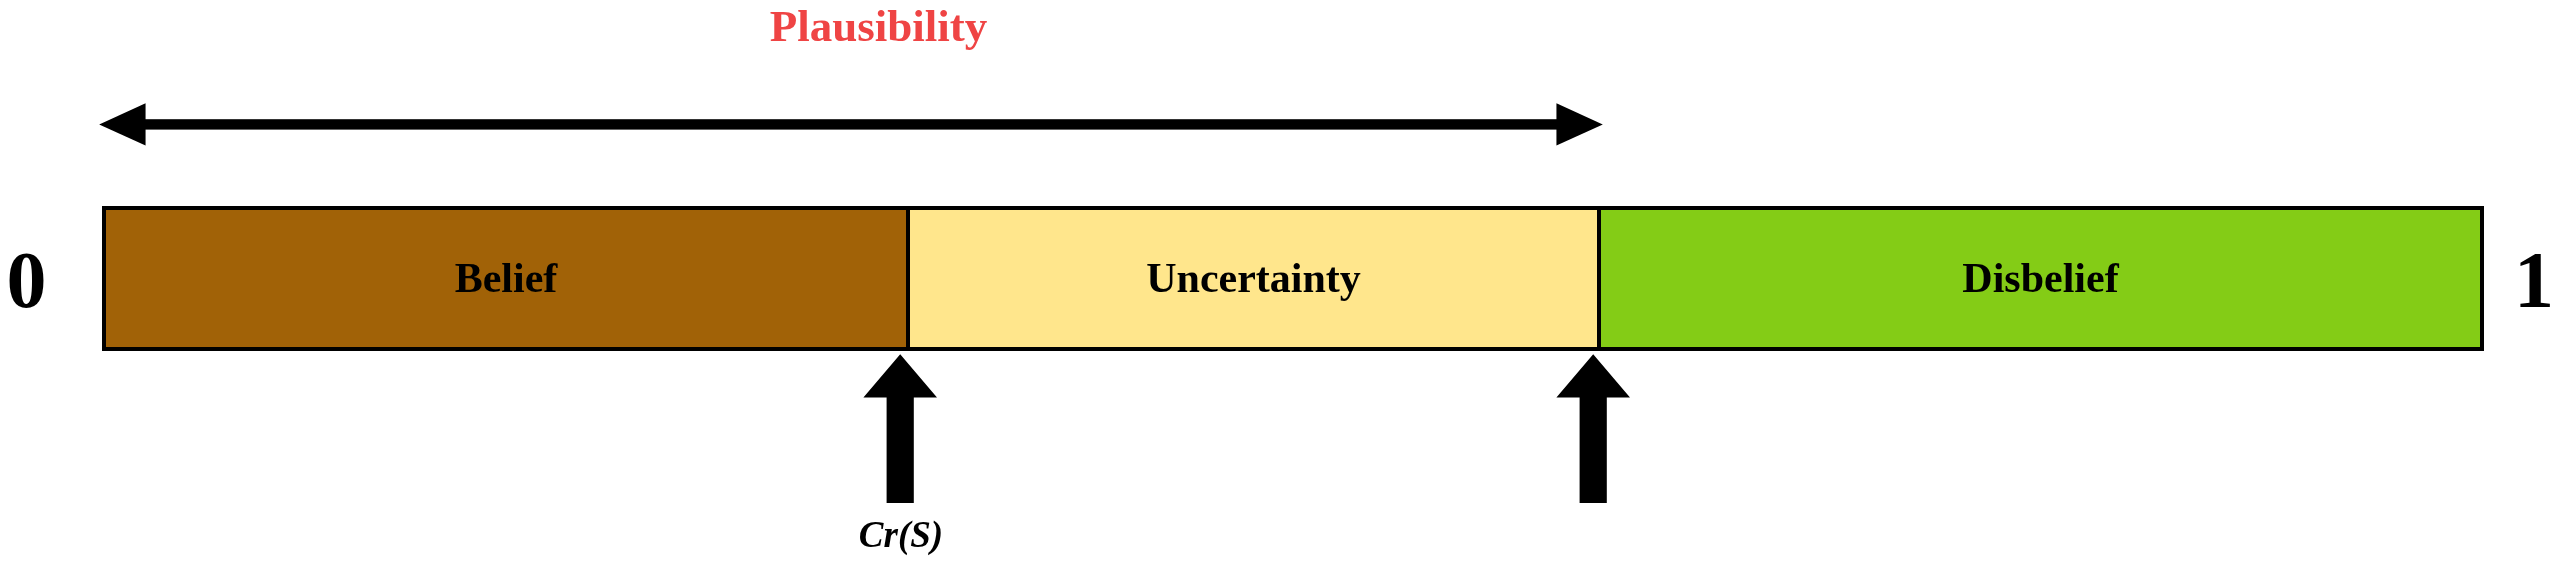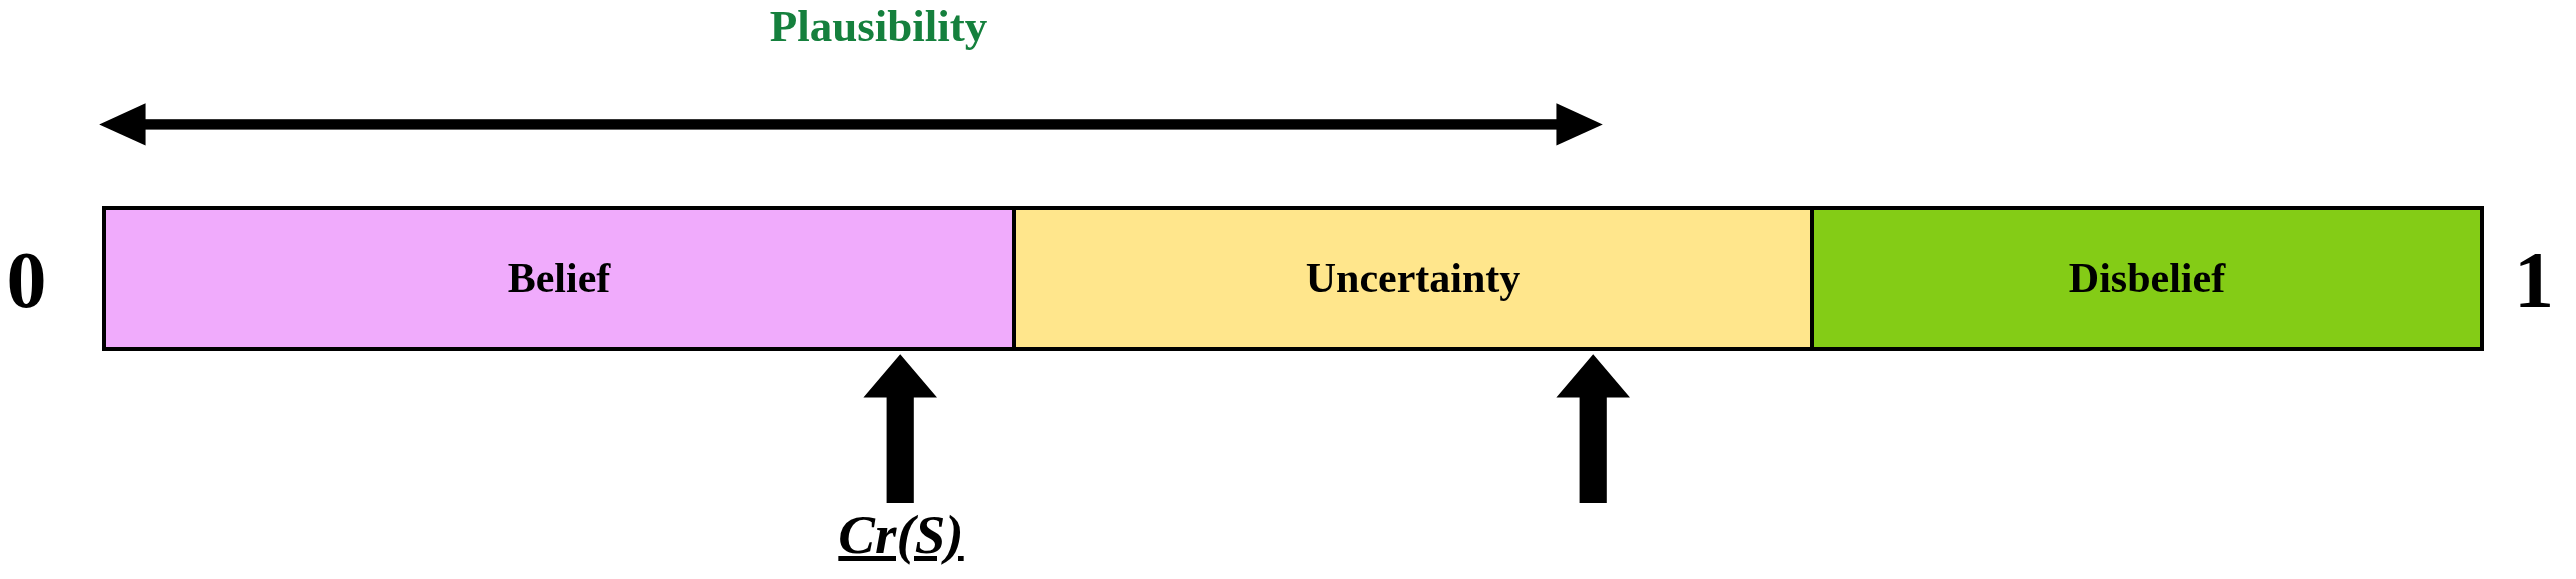--- a/index.html
+++ b/index.html
@@ -23,21 +23,21 @@
   .title {
     position: absolute;
     left: 631px;
     top: 1.6px;
     width: 495px;
     text-align: center;
     font-family: "Liberation Serif", "DejaVu Serif", serif;
     font-weight: bold;
     font-size: 45px;
     line-height: 48px;
-    color: #15803d;
+    color: #ef4444;
     letter-spacing: 0px;
     white-space: nowrap;
   }
 
   
   .span-arrow {
     position: absolute;
     left: 96px;
     top: 96px;
     width: 1510px;
@@ -77,25 +77,25 @@
     align-items: center;
     justify-content: center;
     font-family: "Liberation Serif", "DejaVu Serif", serif;
     font-weight: bold;
     font-size: 42px;
     line-height: 45px;
     color: #000000;
     white-space: nowrap;
   }
   .seg-belief {
-    width: 906px;
-    background: #f0abfc;
+    width: 800px;
+    background: #a16207;
   }
   .seg-uncertainty {
-    width: 802px;
+    width: 695px;
     background: #ffe68c;
     border-left: 4px solid #000000;
     border-right: 4px solid #000000;
   }
   .seg-disbelief {
     flex: 1 1 auto;
     background: #84cc16;
   }
 
   
@@ -109,25 +109,24 @@
   .pointer-pl { left: 1546px; top: 351px; }
 
   
   .pointer-label {
     position: absolute;
     width: 320px;
     text-align: center;
     font-family: "Liberation Serif", "DejaVu Serif", serif;
     font-weight: bold;
     font-style: italic;
-    font-size: 55px;
+    font-size: 37px;
     line-height: 50px;
     color: #000000;
     white-space: nowrap;
-    text-decoration: underline;
   }
   .label-cr { left: 741px;  top: 510px; }
   .label-pl { left: 1435px; top: 510px; }
 </style>
 </head>
 <body>
 
 <div id="stage">
 
   <div class="title">Plausibility</div>

